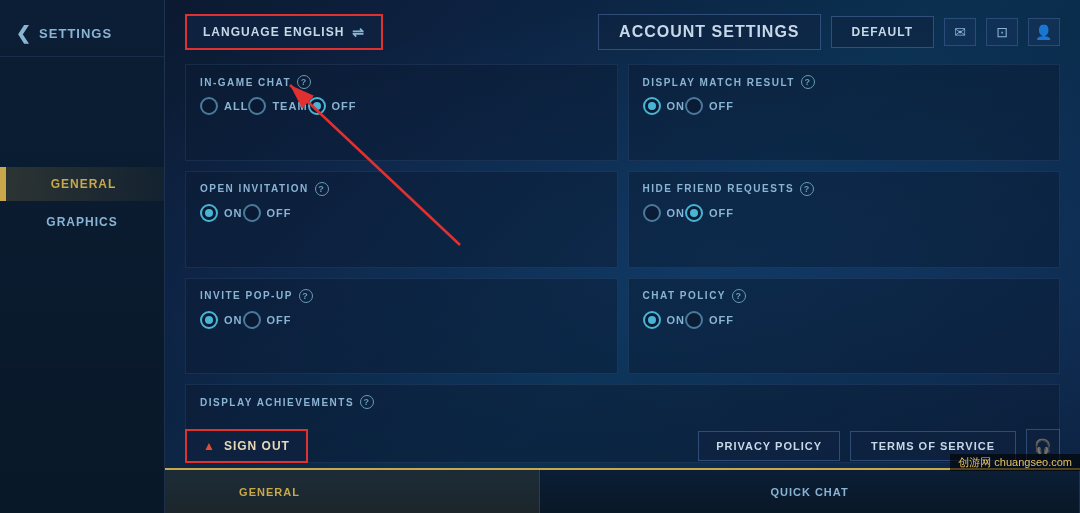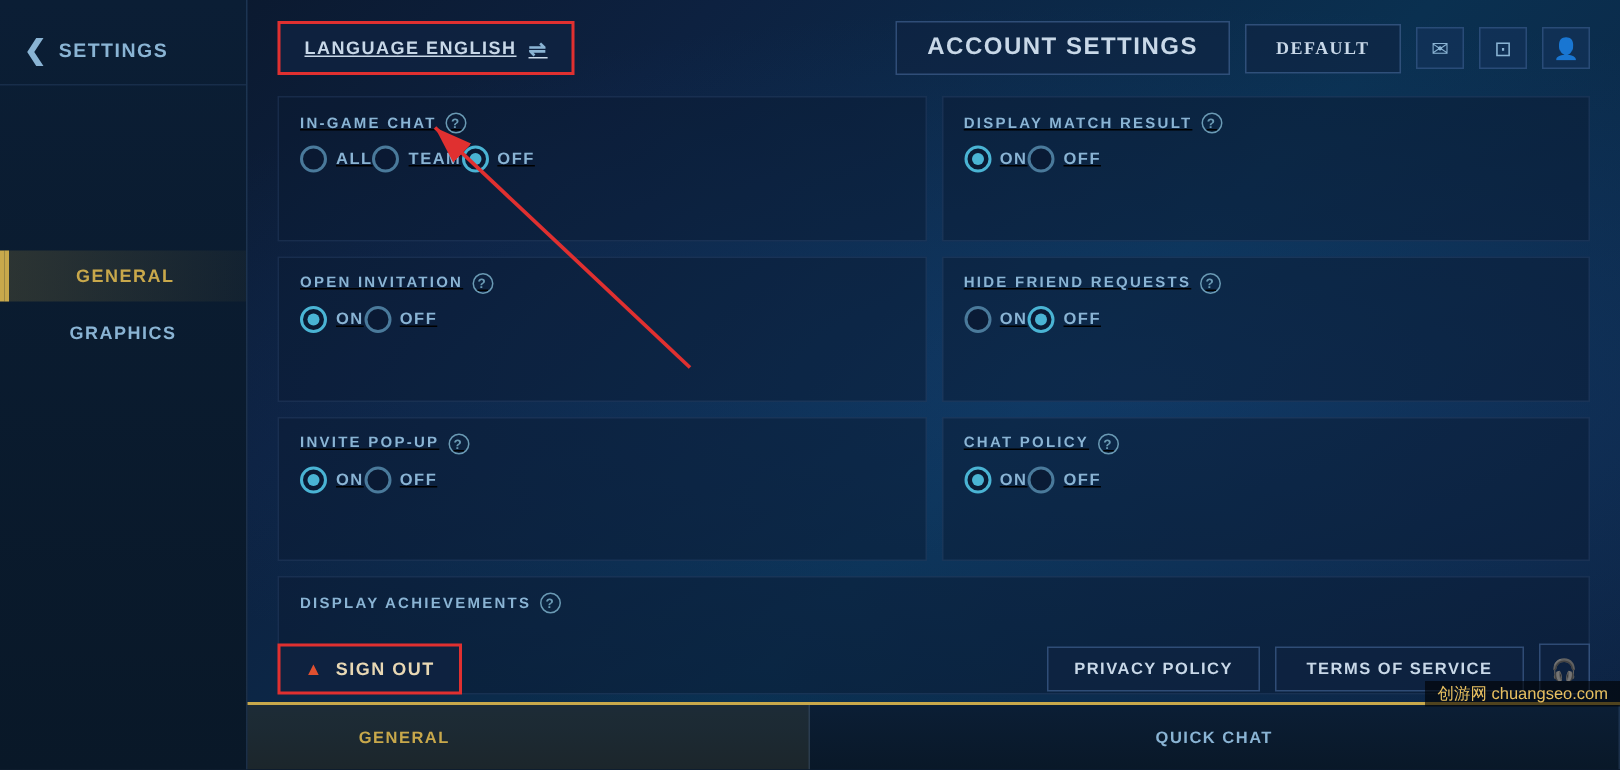--- a/index.html
+++ b/index.html
@@ -184,21 +184,20 @@
       gap: 8px;
       background: rgba(15,35,65,0.8);
       border: 2px solid #e03030;
       padding: 8px 16px;
       color: #c8d8e8;
       font-size: 12px;
       font-weight: bold;
       letter-spacing: 1px;
       cursor: pointer;
       min-width: 180px;
-      text-decoration: underline;
     }
 
     .lang-icon {
       color: #8ab4d4;
       font-size: 14px;
     }
 
     .account-settings-btn {
       margin-left: auto;
       background: rgba(15,35,65,0.6);
@@ -213,36 +212,34 @@
 
     .default-btn {
       background: rgba(15,35,65,0.6);
       border: 1px solid rgba(100,140,200,0.4);
       padding: 8px 20px;
       color: #c8d8e8;
       font-size: 12px;
       font-weight: bold;
       letter-spacing: 1px;
       cursor: pointer;
-      font-family: Liberation Serif, serif;
     }
 
     
     .settings-grid {
       display: grid;
       grid-template-columns: 1fr 1fr;
       gap: 10px;
       flex: 1;
     }
 
     .settings-section {
       background: rgba(10,25,50,0.5);
       border: 1px solid rgba(100,140,200,0.15);
       padding: 10px 14px;
-      text-decoration: underline;
     }
 
     .section-title {
       color: #8ab4d4;
       font-size: 10px;
       font-weight: bold;
       letter-spacing: 1.5px;
       margin-bottom: 8px;
       display: flex;
       align-items: center;

